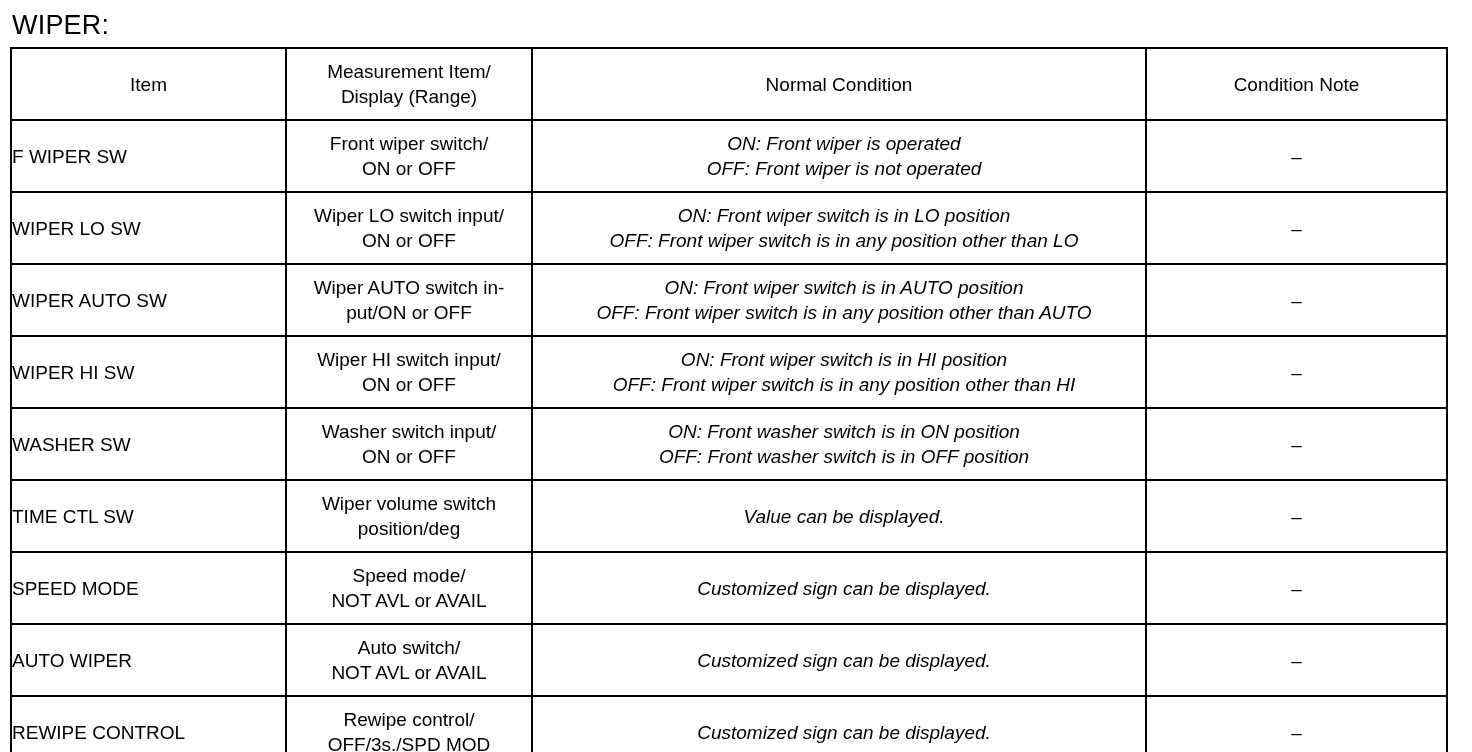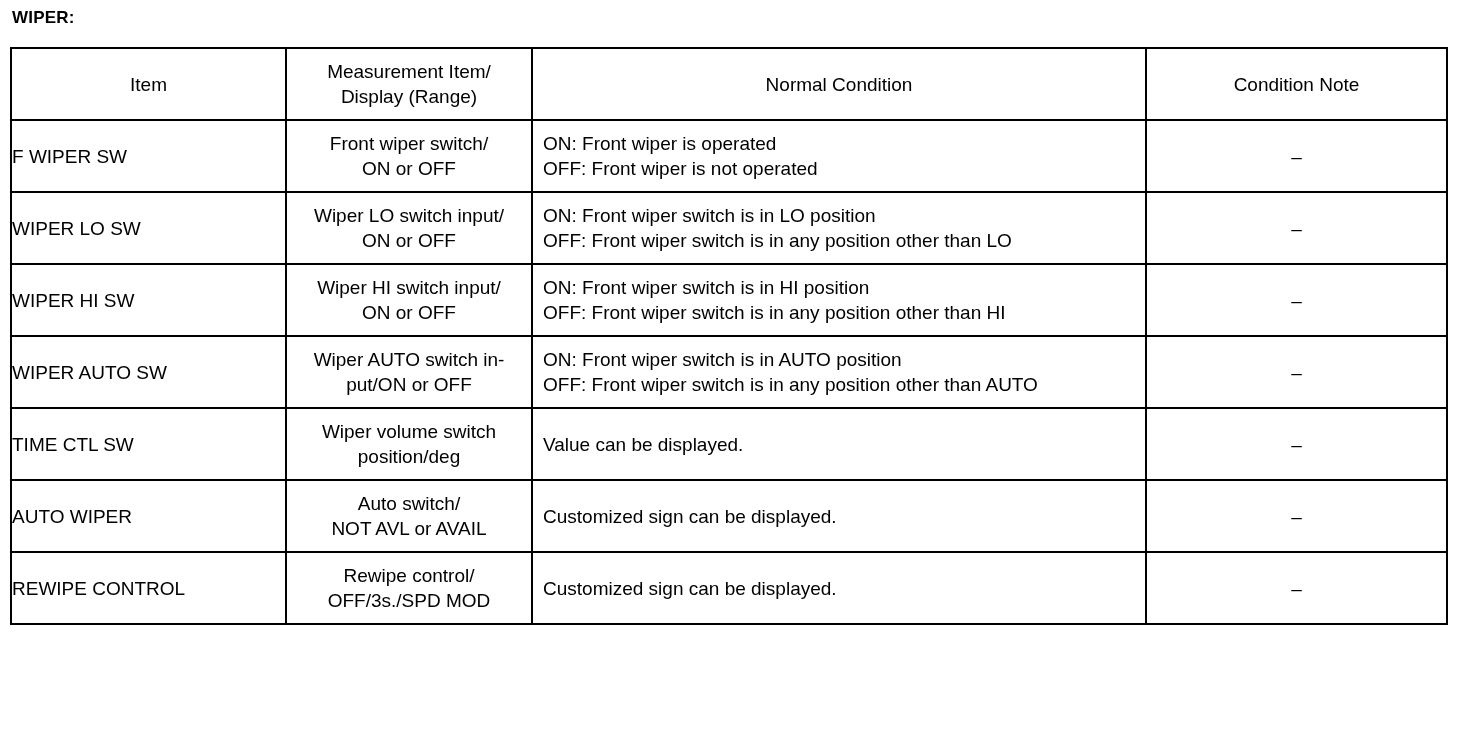--- a/index.html
+++ b/index.html
@@ -17,23 +17,23 @@
   }
   .page {
     position: relative;
     width: 1472px;
     height: 752px;
     box-sizing: border-box;
   }
   .section-title {
     position: absolute;
     left: 12px;
-    top: 1px;
-    font-size: 17px;
-    font-weight: bold;
+    top: 8px;
+    font-size: 27px;
+    font-weight: normal;
     letter-spacing: 0.2px;
     line-height: 34px;
     white-space: nowrap;
   }
   .table-wrap {
     position: absolute;
     left: 10px;
     top: 47px;
     width: 1436px;
   }
@@ -76,22 +76,23 @@
     white-space: nowrap;
   }
   .cell-meas {
     text-align: center;
   }
   .cell-meas .l {
     display: block;
     white-space: nowrap;
   }
   .cell-cond {
-    text-align: left;
+    text-align: center;
     padding-left: 10px !important;
+    font-style: italic;
   }
   .cell-cond .l {
     display: block;
     white-space: nowrap;
   }
   .cell-note {
     text-align: center;
     white-space: nowrap;
   }
   .dash {
@@ -166,64 +167,91 @@
           <td class="row-cell cell-cond">
             <span class="l">ON: Front wiper switch is in LO position</span>
             <span class="l">OFF: Front wiper switch is in any position other than LO</span>
           </td>
           <td class="row-cell cell-note">
             <span class="dash">–</span>
           </td>
         </tr>
 
         <tr>
+          <td class="row-cell cell-item">WIPER AUTO SW</td>
+          <td class="row-cell cell-meas">
+            <span class="l">Wiper AUTO switch in-</span>
+            <span class="l">put/ON or OFF</span>
+          </td>
+          <td class="row-cell cell-cond">
+            <span class="l">ON: Front wiper switch is in AUTO position</span>
+            <span class="l">OFF: Front wiper switch is in any position other than AUTO</span>
+          </td>
+          <td class="row-cell cell-note">
+            <span class="dash">–</span>
+          </td>
+        </tr>
+
+        <tr>
           <td class="row-cell cell-item">WIPER HI SW</td>
           <td class="row-cell cell-meas">
             <span class="l">Wiper HI switch input/</span>
             <span class="l">ON or OFF</span>
           </td>
           <td class="row-cell cell-cond">
             <span class="l">ON: Front wiper switch is in HI position</span>
             <span class="l">OFF: Front wiper switch is in any position other than HI</span>
           </td>
           <td class="row-cell cell-note">
             <span class="dash">–</span>
           </td>
         </tr>
 
         <tr>
-          <td class="row-cell cell-item">WIPER AUTO SW</td>
-          <td class="row-cell cell-meas">
-            <span class="l">Wiper AUTO switch in-</span>
-            <span class="l">put/ON or OFF</span>
-          </td>
-          <td class="row-cell cell-cond">
-            <span class="l">ON: Front wiper switch is in AUTO position</span>
-            <span class="l">OFF: Front wiper switch is in any position other than AUTO</span>
-          </td>
-          <td class="row-cell cell-note">
-            <span class="dash">–</span>
-          </td>
-        </tr>
-
+          <td class="row-cell cell-item">WASHER SW</td>
+          <td class="row-cell cell-meas">
+            <span class="l">Washer switch input/</span>
+            <span class="l">ON or OFF</span>
+          </td>
+          <td class="row-cell cell-cond">
+            <span class="l">ON: Front washer switch is in ON position</span>
+            <span class="l">OFF: Front washer switch is in OFF position</span>
+          </td>
+          <td class="row-cell cell-note">
+            <span class="dash">–</span>
+          </td>
+        </tr>
 
         <tr>
           <td class="row-cell cell-item">TIME CTL SW</td>
           <td class="row-cell cell-meas">
             <span class="l">Wiper volume switch</span>
             <span class="l">position/deg</span>
           </td>
           <td class="row-cell cell-cond">
             <span class="l">Value can be displayed.</span>
           </td>
           <td class="row-cell cell-note">
             <span class="dash">–</span>
           </td>
         </tr>
 
+        <tr>
+          <td class="row-cell cell-item">SPEED MODE</td>
+          <td class="row-cell cell-meas">
+            <span class="l">Speed mode/</span>
+            <span class="l">NOT AVL or AVAIL</span>
+          </td>
+          <td class="row-cell cell-cond">
+            <span class="l">Customized sign can be displayed.</span>
+          </td>
+          <td class="row-cell cell-note">
+            <span class="dash">–</span>
+          </td>
+        </tr>
 
         <tr>
           <td class="row-cell cell-item">AUTO WIPER</td>
           <td class="row-cell cell-meas">
             <span class="l">Auto switch/</span>
             <span class="l">NOT AVL or AVAIL</span>
           </td>
           <td class="row-cell cell-cond">
             <span class="l">Customized sign can be displayed.</span>
           </td>

